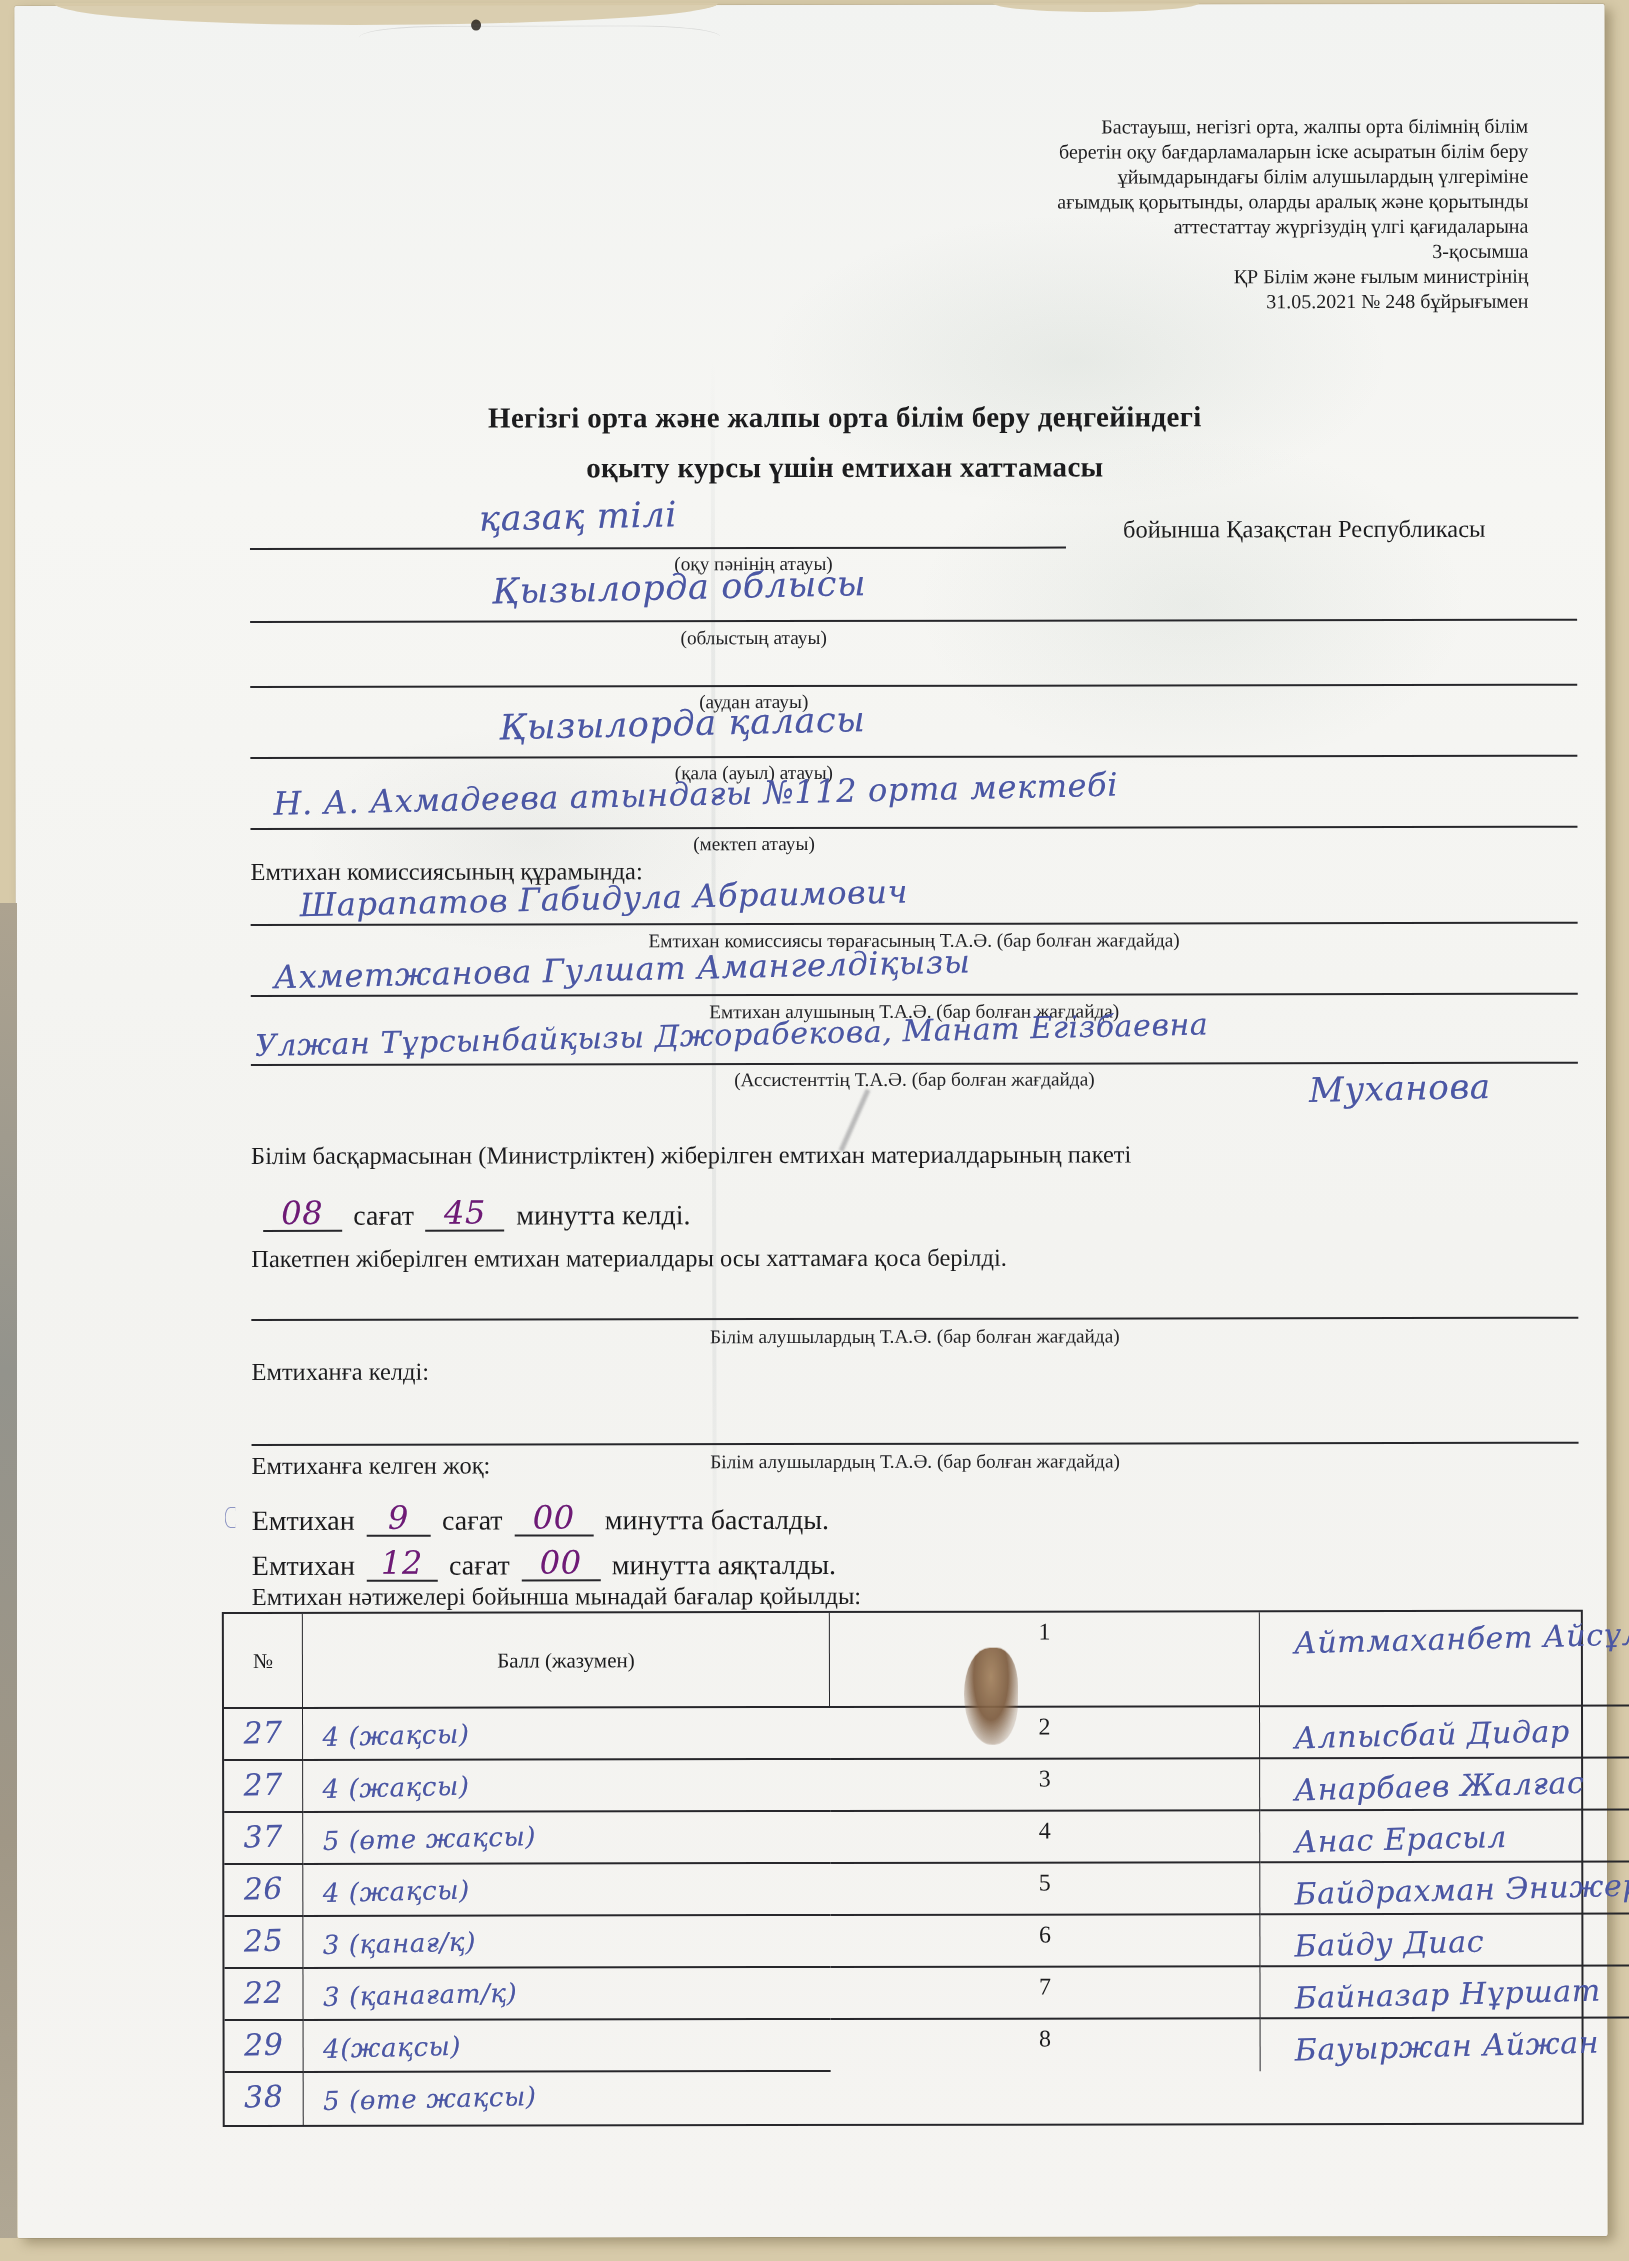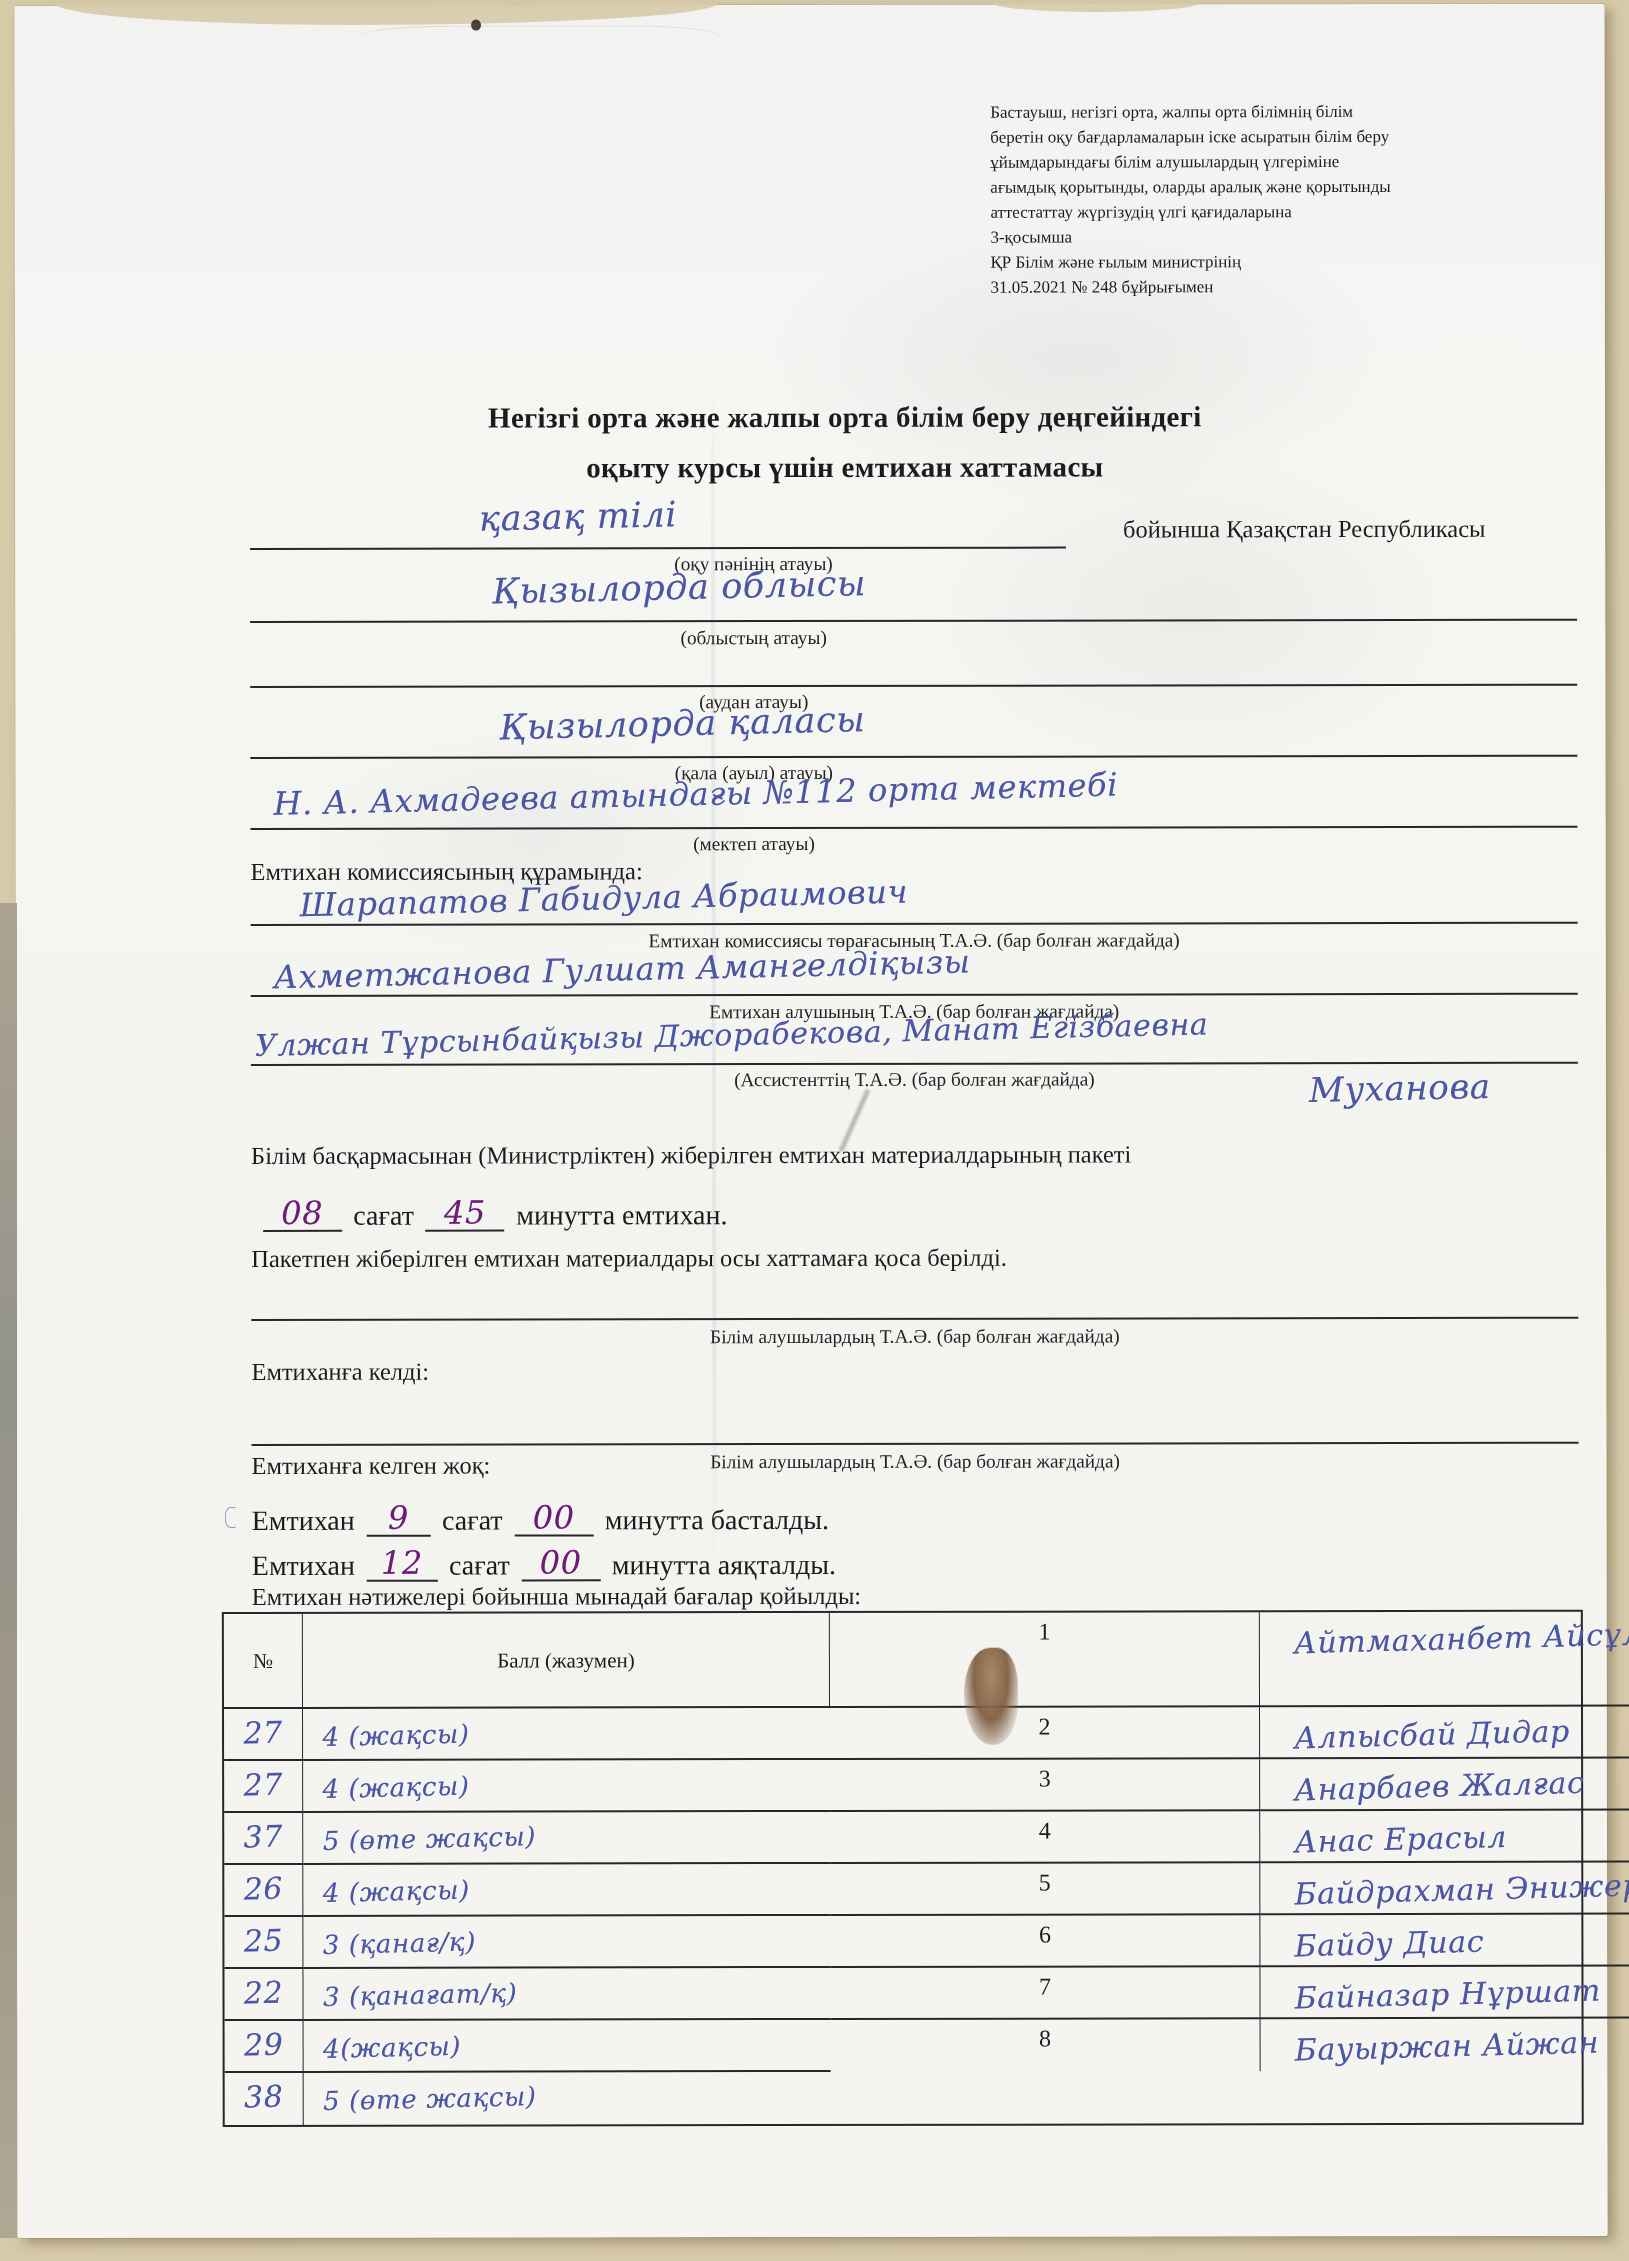--- a/index.html
+++ b/index.html
@@ -16,21 +16,21 @@
   #curl-b{left:993px;top:2.6px;width:206px;height:9px;border-radius:0 0 50% 50%/0 0 100% 100%;}
   #layer{position:absolute;inset:0;transform:rotate(-.1deg);}
   .abs{position:absolute;}
   .body-text{font-size:24.5px;line-height:30px;white-space:nowrap;}
   .cap{font-size:19.3px;color:#232326;white-space:nowrap;}
   .rule{position:absolute;height:0;border-top:2.6px solid #27272b;}
   .hw{position:absolute;font-family:"DejaVu Serif",serif;font-style:italic;color:#4b57a4;
       letter-spacing:0.6px;white-space:nowrap;transform:rotate(-1.2deg);text-shadow:0 0 0.6px rgba(75,87,164,.45);}
   .hw-inline{font-family:"DejaVu Serif",serif;font-style:italic;color:#701a75;letter-spacing:0.6px;
       font-size:32px;line-height:34px;text-shadow:0 0 0.6px rgba(75,87,164,.45);}
-  #header-note{left:992px;top:100px;width:538px;text-align:left;font-size:17px;line-height:25px;}
+  #header-note{left:992px;top:115px;width:538px;text-align:right;font-size:20px;line-height:25px;}
   #doc-title{left:251px;top:392px;width:1190px;text-align:center;font-weight:bold;
              font-size:29px;line-height:50px;letter-spacing:0.3px;}
   #comm-label{left:251px;top:856px;}
   #p-package1{left:251px;top:1140px;}
   #open-row,#timing-row-0,#timing-row-1{position:absolute;display:flex;align-items:flex-end;height:43px;}
   #open-row{left:251px;top:1188px;}
   .slot{display:inline-block;border-bottom:2.6px solid #27272b;text-align:center;margin:0 11.6px;}
   .printed{font-size:28px;line-height:31px;padding-bottom:1.3px;white-space:nowrap;}
   #p-package2{left:251px;top:1243px;}
   #p-attended{left:251px;top:1356px;}
@@ -134,21 +134,21 @@
         <div class="abs cap" style="left: 251px; top: 1069px; width: 1327px; text-align: center;">(Ассистенттің Т.А.Ә. (бар болған жағдайда)</div>
         <div class="hw" style="left: 1309px; top: 1069px; font-size: 34px;">Муханова</div>
       </div>
 
     <div class="abs body-text" id="p-package1">Білім басқармасынан (Министрліктен) жіберілген емтихан материалдарының пакеті</div>
 
     <div id="open-row">
       <span class="slot" style="width:79px"><span class="hw-inline">08</span></span>
       <span class="printed">сағат</span>
       <span class="slot" style="width:79px"><span class="hw-inline">45</span></span>
-      <span class="printed">минутта емтихан.</span>
+      <span class="printed">минутта келді.</span>
     </div>
 
     <div class="abs body-text" id="p-package2">Пакетпен жіберілген емтихан  материалдары осы хаттамаға қоса берілді.</div>
     <div class="abs body-text" id="p-attended">Емтиханға  келді:</div>
     <div class="rule" id="ruleA"></div>
     <div class="abs cap" id="capA">Білім алушылардың Т.А.Ә. (бар болған жағдайда)</div>
     <div class="abs body-text" id="p-absent">Емтиханға  келген жоқ:</div>
     <div class="rule" id="ruleB"></div>
     <div class="abs cap" id="capB">Білім алушылардың Т.А.Ә. (бар болған жағдайда)</div>
 

